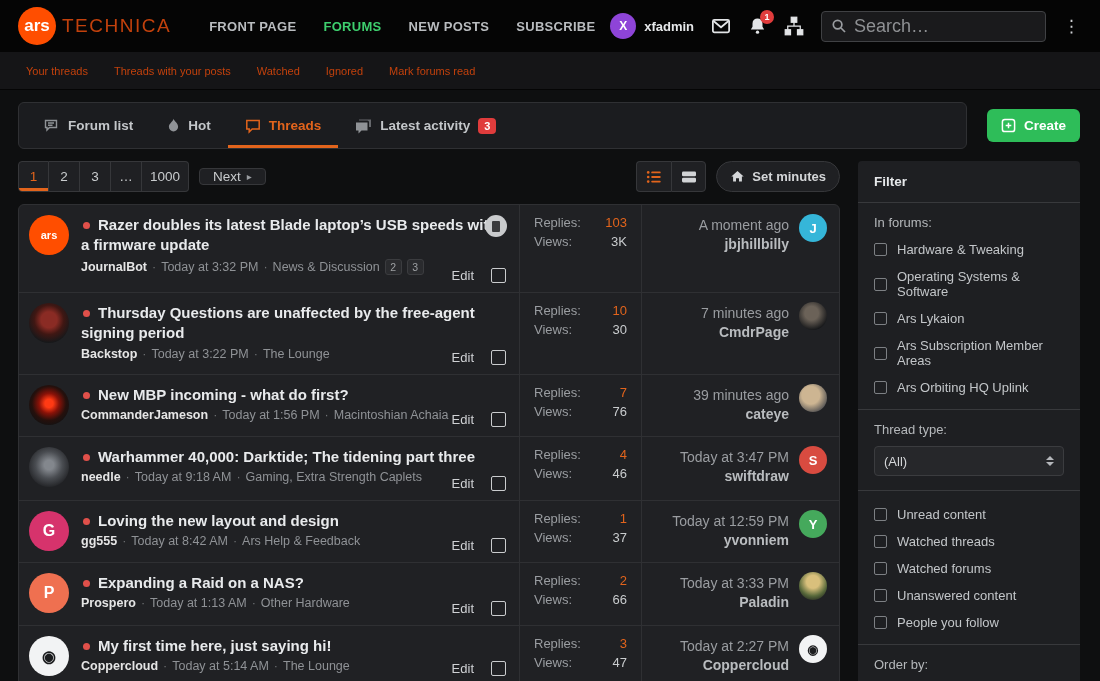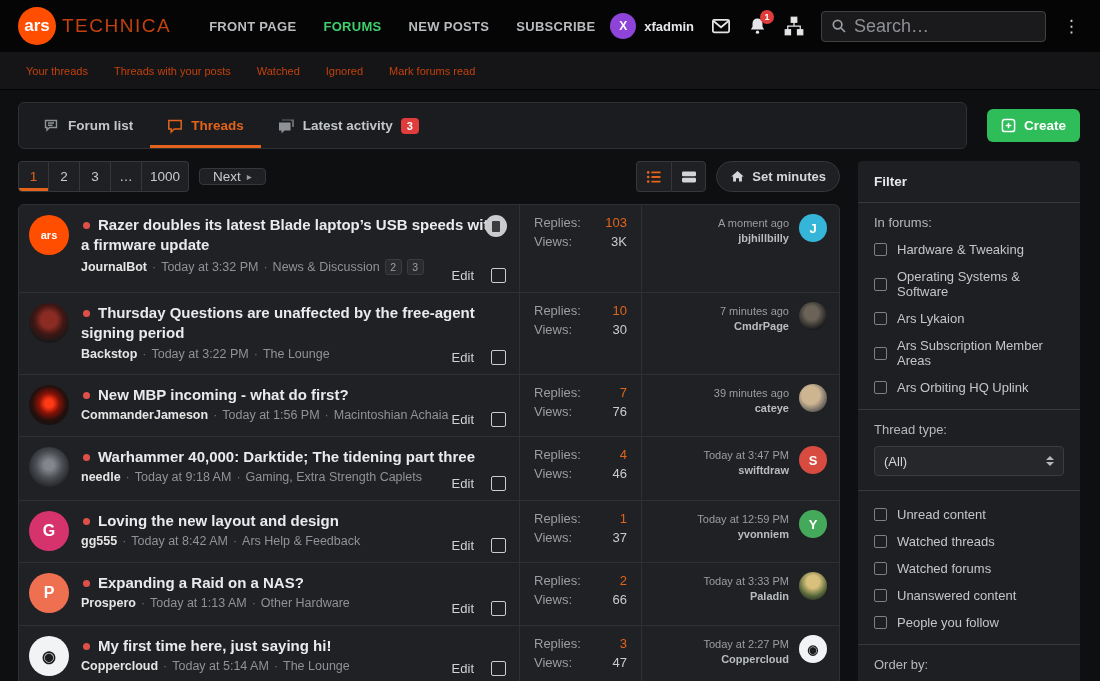--- a/index.html
+++ b/index.html
@@ -92,21 +92,21 @@
     display:flex; align-items:center; justify-content:center; cursor:pointer; }
   .doc-page { width:8px; height:11px; background:#3a3b3d; border-radius:1px; }
   .editbox { position:absolute; right:13px; bottom:9px; display:flex; align-items:center; gap:17px; }
   .edit-lbl { font-size:13px; color:#cfd1d4; cursor:pointer; }
   .cb { width:15px; height:15px; border:1.5px solid #caccce; border-radius:2px; background:transparent; cursor:pointer; flex:none; }
   .c-replies { width:122px; flex:none; border-left:1px solid #2f3033; padding:10px 14px; font-size:13px; color:#9a9da1; }
   .c-replies .line { display:flex; justify-content:space-between; margin-bottom:4px; }
   .c-replies .val { color:#c9ccce; }
   .c-replies .val.hot { color:#e2641c; }
   .c-last { width:198px; flex:none; border-left:1px solid #2f3033; padding:9px 12px; display:flex; justify-content:flex-end; gap:10px; }
-  .last-txt { text-align:right; font-size:11px; color:#9a9da1; line-height:1.35; padding-top:2px; }
+  .last-txt { text-align:right; font-size:14px; color:#9a9da1; line-height:1.35; padding-top:2px; }
   .last-user { font-weight:700; color:#b9bcbf; cursor:pointer; }
   .avatar.sm { width:28px; height:28px; font-size:13px; }
 
   
   .sidebar { flex:1; background:#1e1f22; border-radius:4px; align-self:flex-start; min-height:540px; }
   .sb-head { padding:13px 16px; font-size:13.5px; font-weight:700; color:#e6e8ea; border-bottom:1px solid #38393c; }
   .sb-sec { padding:12px 16px 14px; border-bottom:1px solid #38393c; }
   .sb-label { font-size:13px; color:#b5b8bb; margin-bottom:4px; }
   .sb-check { display:flex; align-items:center; gap:10px; margin-top:12px; font-size:13px; color:#c3c6c9; cursor:pointer; }
   .cb-sm { width:13px; height:13px; border:1.5px solid #7d8084; border-radius:2px; flex:none; cursor:pointer; }
@@ -185,20 +185,28 @@
     <div class="tabcard">
       <div class="tab">
         <span class="ticon">
           <svg width="16" height="16" viewBox="0 0 16 16" fill="none" stroke="currentColor" stroke-width="1.4">
             <path d="M1.5 2.5h11v7h-7l-2.5 2.5v-2.5h-1.5z"></path>
               <path d="M4 5h6M4 7.2h4.5"></path>
           </svg>
           </span>
         <span>Forum list</span>
       </div>
+      <div class="tab">
+        <span class="ticon">
+          <svg width="13" height="16" viewBox="0 0 12 16" fill="currentColor">
+            <path d="M6 .8c.7 2.6 4.6 4.1 4.6 8a4.6 4.6 0 1 1-9.2 0C1.4 5.6 5.3 4 6 .8z"></path>
+          </svg>
+          </span>
+        <span>Hot</span>
+      </div>
       <div class="tab active">
         <span class="ticon">
           <svg width="16" height="16" viewBox="0 0 16 16" fill="none" stroke="currentColor" stroke-width="1.5">
             <path d="M1.8 2.5h12.4v8.4H7.2l-3 3v-3H1.8z"></path>
           </svg>
           </span>
         <span>Threads</span>
       </div>
       <div class="tab">
         <span class="ticon">

